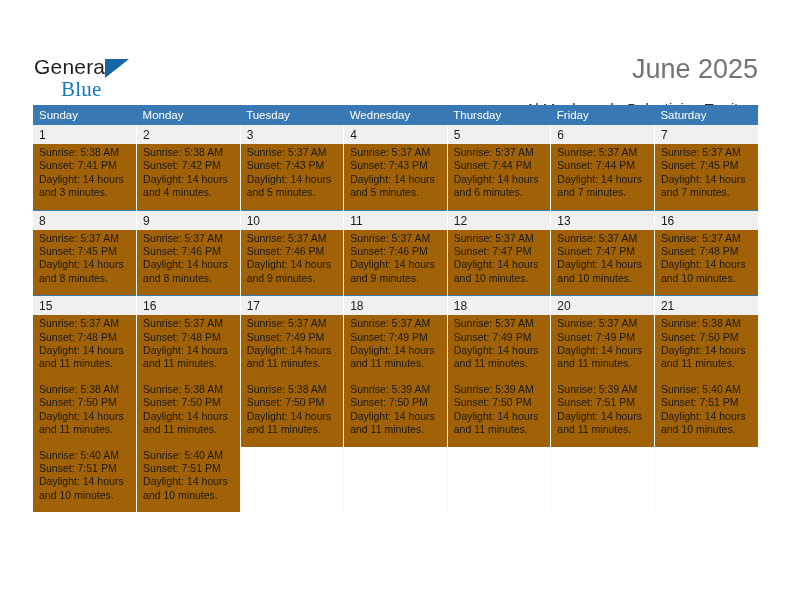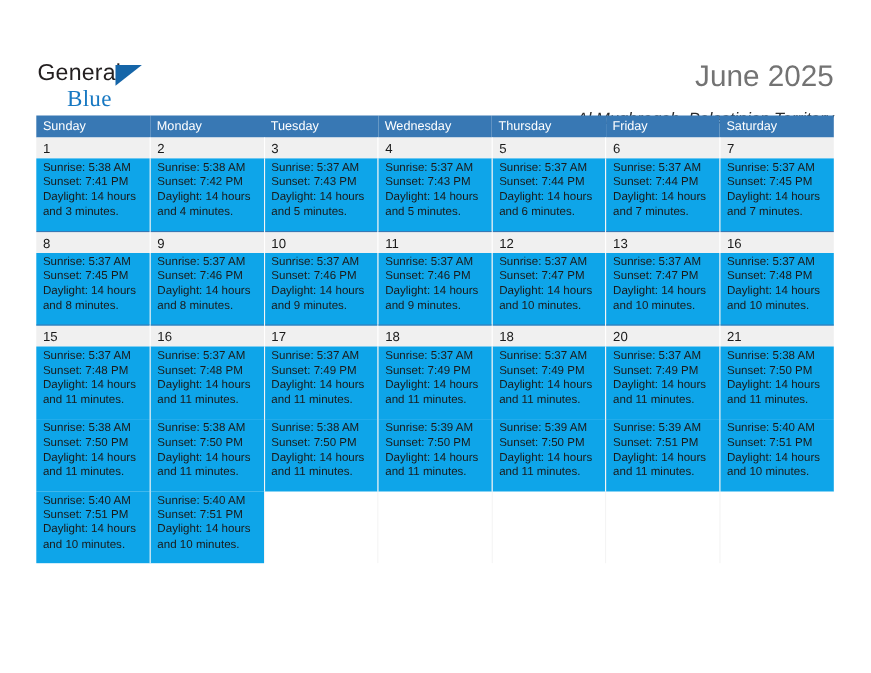--- a/index.html
+++ b/index.html
@@ -115,21 +115,21 @@
     border-top: 1.5px solid #3878b4;
     border-right: 1px solid #ffffff;
     box-sizing: border-box;
     vertical-align: top;
     height: 16px;
   }
   .daynum-row.first td {
     border-top: none;
   }
   .info-row td {
-    background: #0ea5e9;
+    background: #a16207;
     font-size: 10.5px;
     line-height: 13.4px;
     color: #1a1a1a;
     padding: 2px 6px 10px 6px;
     border-right: 1px solid #f4f4f4;
     box-sizing: border-box;
     vertical-align: top;
     height: 62px;
   }
   .info-row td:last-child,

